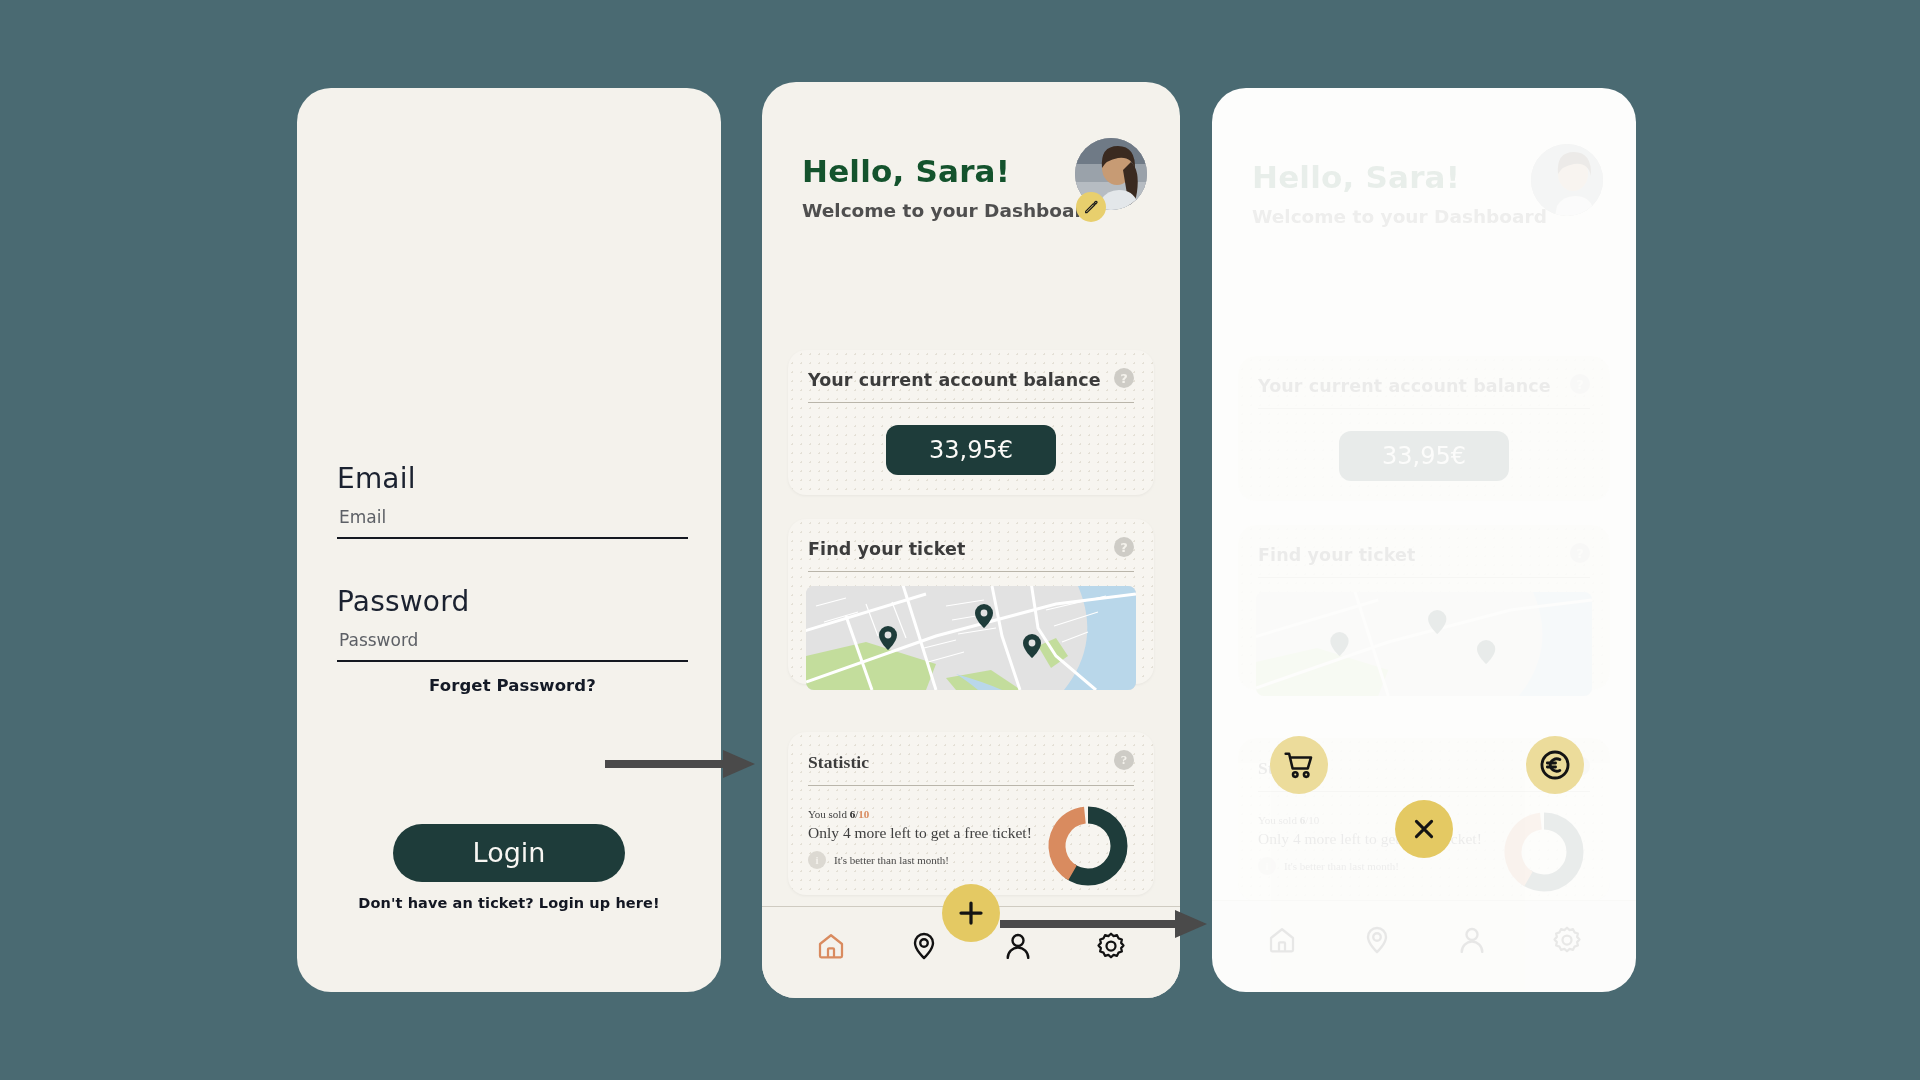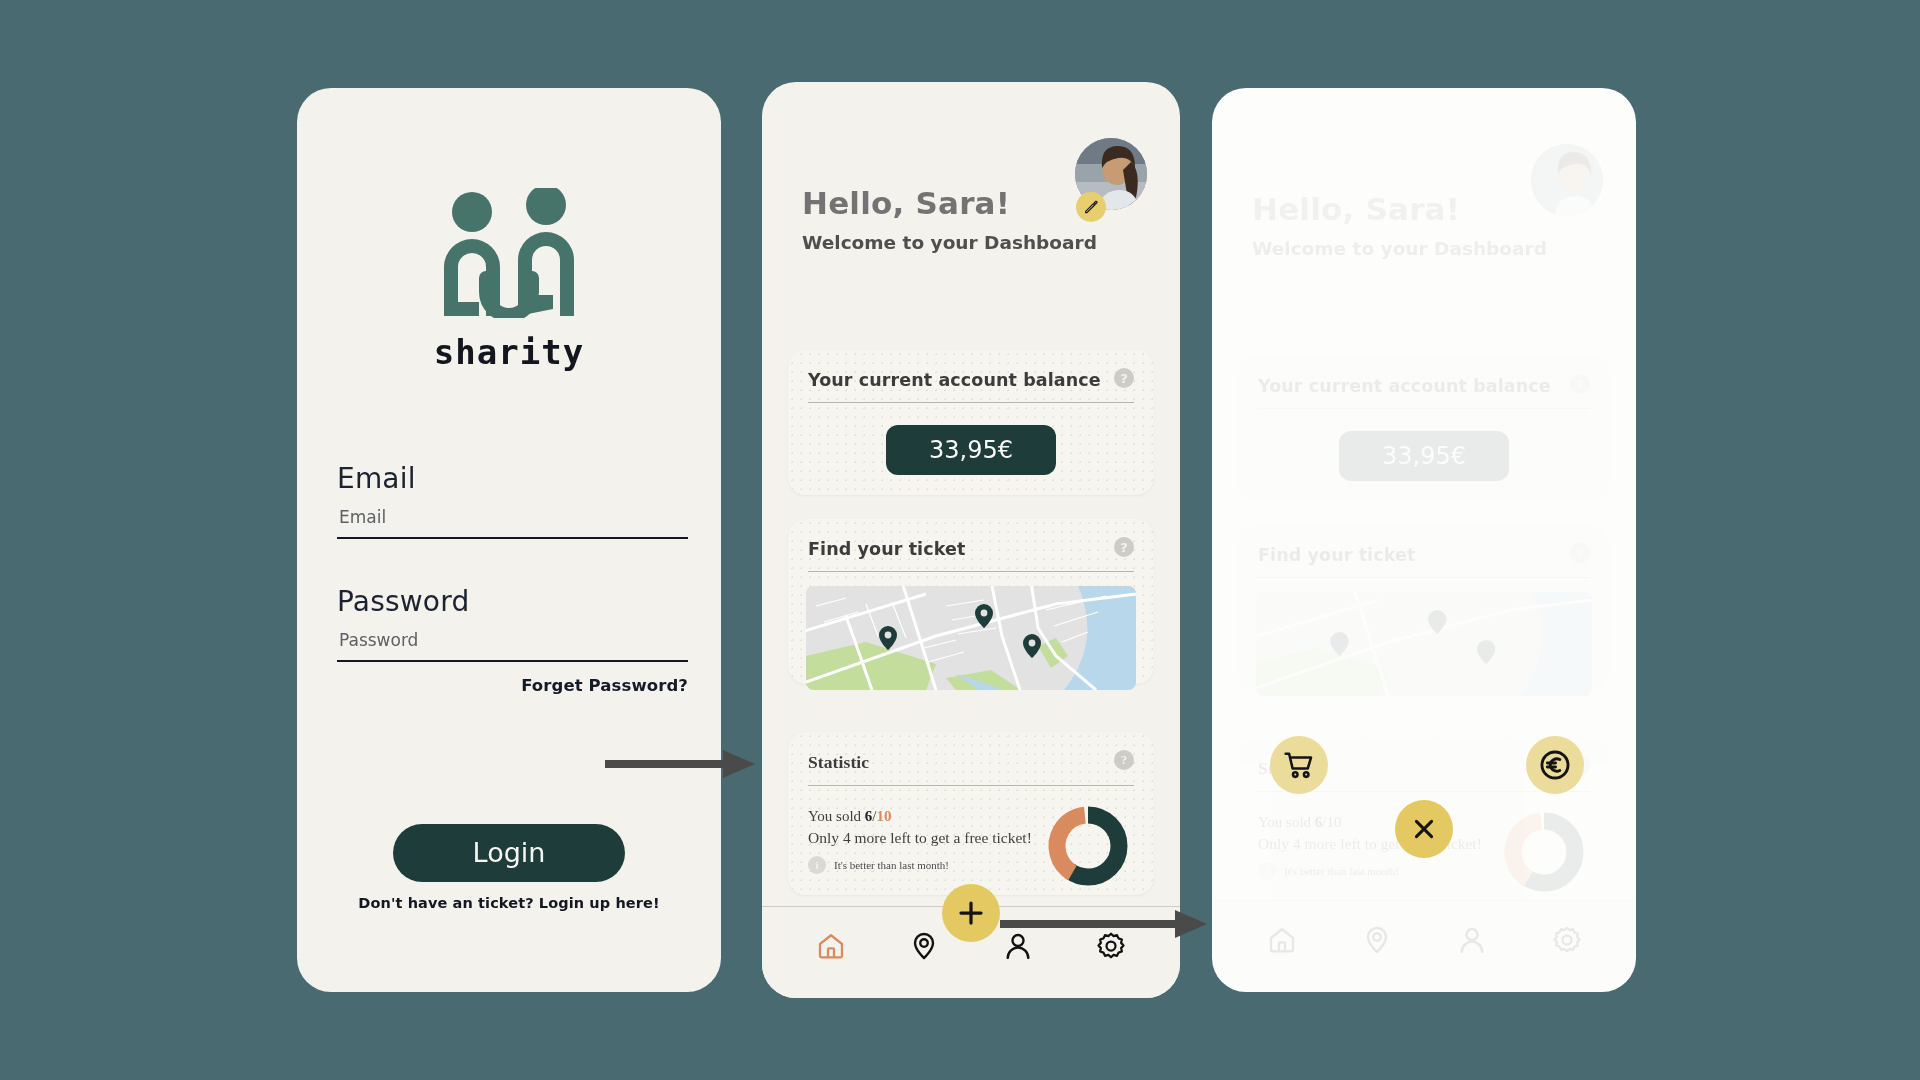--- a/index.html
+++ b/index.html
@@ -33,38 +33,38 @@
     margin-bottom: 12px;
   }
   .field-input {
     width: 100%; border: 0; border-bottom: 2px solid #141821; background: transparent;
     font-family: inherit; font-size: 17px; color: #5d6066; padding: 0 0 10px 2px;
     outline: none;
   }
   .field-input::placeholder { color: #5d6066; }
   .field-gap { height: 46px; }
   .forget {
-    margin-top: 14px; text-align: right; font-size: 16.5px; font-weight: 700;
+    margin-top: 14px; text-align: center; font-size: 16.5px; font-weight: 700;
     color: #141a26; letter-spacing: .1px; cursor: pointer;
   }
   .login-btn-wrap { position: absolute; left: 0; right: 0; top: 736px; text-align: center; }
   .login-btn {
     display: inline-block; width: 232px; height: 58px; line-height: 58px;
     border-radius: 29px; background: #1e3c3a; color: #f7f6f2;
     font-size: 27px; font-family: inherit; border: 0; cursor: pointer;
   }
   .signup {
     margin-top: 13px; font-size: 14.5px; font-weight: 700; color: #131722; letter-spacing: .1px;
   }
   .signup .accent { font-weight: 700; }
 
   
   .dash { position: relative; width: 100%; height: 100%; }
   .greet { position: absolute; left: 40px; top: 71px; }
-  .greet h1 { font-size: 31px; font-weight: 700; color: #737373; letter-spacing: .2px; margin-top: 32px; }
+  .greet h1 { font-size: 31px; font-weight: 700; color: #14532d; letter-spacing: .2px; }
   .greet p { margin-top: 11px; font-size: 18.5px; font-weight: 600; color: #4f4f4f; }
   .avatar {
     position: absolute; right: 33px; top: 56px; width: 72px; height: 72px;
     border-radius: 50%; overflow: hidden; background: #8a8f96;
   }
   .avatar svg { display: block; }
   .avatar-edit {
     position: absolute; right: 74px; top: 110px; width: 30px; height: 30px;
     border-radius: 50%; background: #e8cf6d; display: flex; align-items: center;
     justify-content: center; cursor: pointer;
@@ -94,21 +94,21 @@
   .balance-pill {
     display: inline-block; width: 170px; height: 50px; line-height: 50px;
     border-radius: 12px; background: #1e3c3a; color: #fbfaf7; font-size: 24px;
   }
   .map-img {
     margin: 14px 18px 0 18px; height: 104px; border-radius: 8px; overflow: hidden;
     background: #dedede;
   }
   .stat-body { position: relative; margin: 22px 20px 0 20px; height: 90px; }
   .stat-lines { position: absolute; left: 0; top: 0; }
-  .stat-l1 { font-size: 15px; color: #3f3f3f; }
+  .stat-l1 { font-size: 11px; color: #3f3f3f; }
   .stat-l1 b { font-weight: 700; color: #222; }
   .stat-l1 .tot { color: #d98b5f; font-weight: 700; }
   .stat-l2 { font-size: 15.5px; color: #3f3f3f; margin-top: 4px; }
   .stat-note { display: flex; align-items: center; gap: 8px; margin-top: 9px; }
   .note-icon {
     width: 18px; height: 18px; border-radius: 50%; background: #dcd9d2; color: #f4f2ec;
     font-size: 11px; font-weight: 700; display: flex; align-items: center; justify-content: center;
   }
   .stat-note span.txt { font-size: 11px; color: #4b4b4b; }
   .donut { position: absolute; right: 2px; top: -6px; }
@@ -140,30 +140,20 @@
   .arrow { position: absolute; }
 </style>
 </head>
 <body>
 
 <div class="stage">
 
   <div class="phone" id="phone-login">
     <div class="login-inner">
 
-      <div class="logo-wrap">
-        <svg class="logo-svg" width="160" height="130" viewBox="0 0 160 130">
-          <circle cx="43" cy="24" r="20" fill="#46746a"></circle>
-          <circle cx="117" cy="17" r="20" fill="#46746a"></circle>
-          <path d="M15 128 L15 79 a28 28 0 0 1 56 0 L71 128 L57 128 L57 79 a14 14 0 0 0 -28 0 L29 114 L50 114 L50 128 Z" fill="#46746a"></path>
-          <path d="M89 128 L89 72 a28 28 0 0 1 56 0 L145 128 L131 128 L131 72 a14 14 0 0 0 -28 0 L103 107 L124 107 L124 121 Z" fill="#46746a"></path>
-          <path d="M57 90 L57 104 a23 23 0 0 0 46 0 L103 90" fill="none" stroke="#46746a" stroke-width="14" stroke-linecap="round"></path>
-        </svg>
-        <div class="logo-word">sharity</div>
-      </div>
 
       <div class="form">
         <div class="field-label">Email</div>
         <input class="field-input" type="text" placeholder="Email" style="">
         <div class="field-gap"></div>
         <div class="field-label">Password</div>
         <input class="field-input" type="password" placeholder="Password" style="">
         <div class="forget">Forget Password?</div>
       </div>
 

